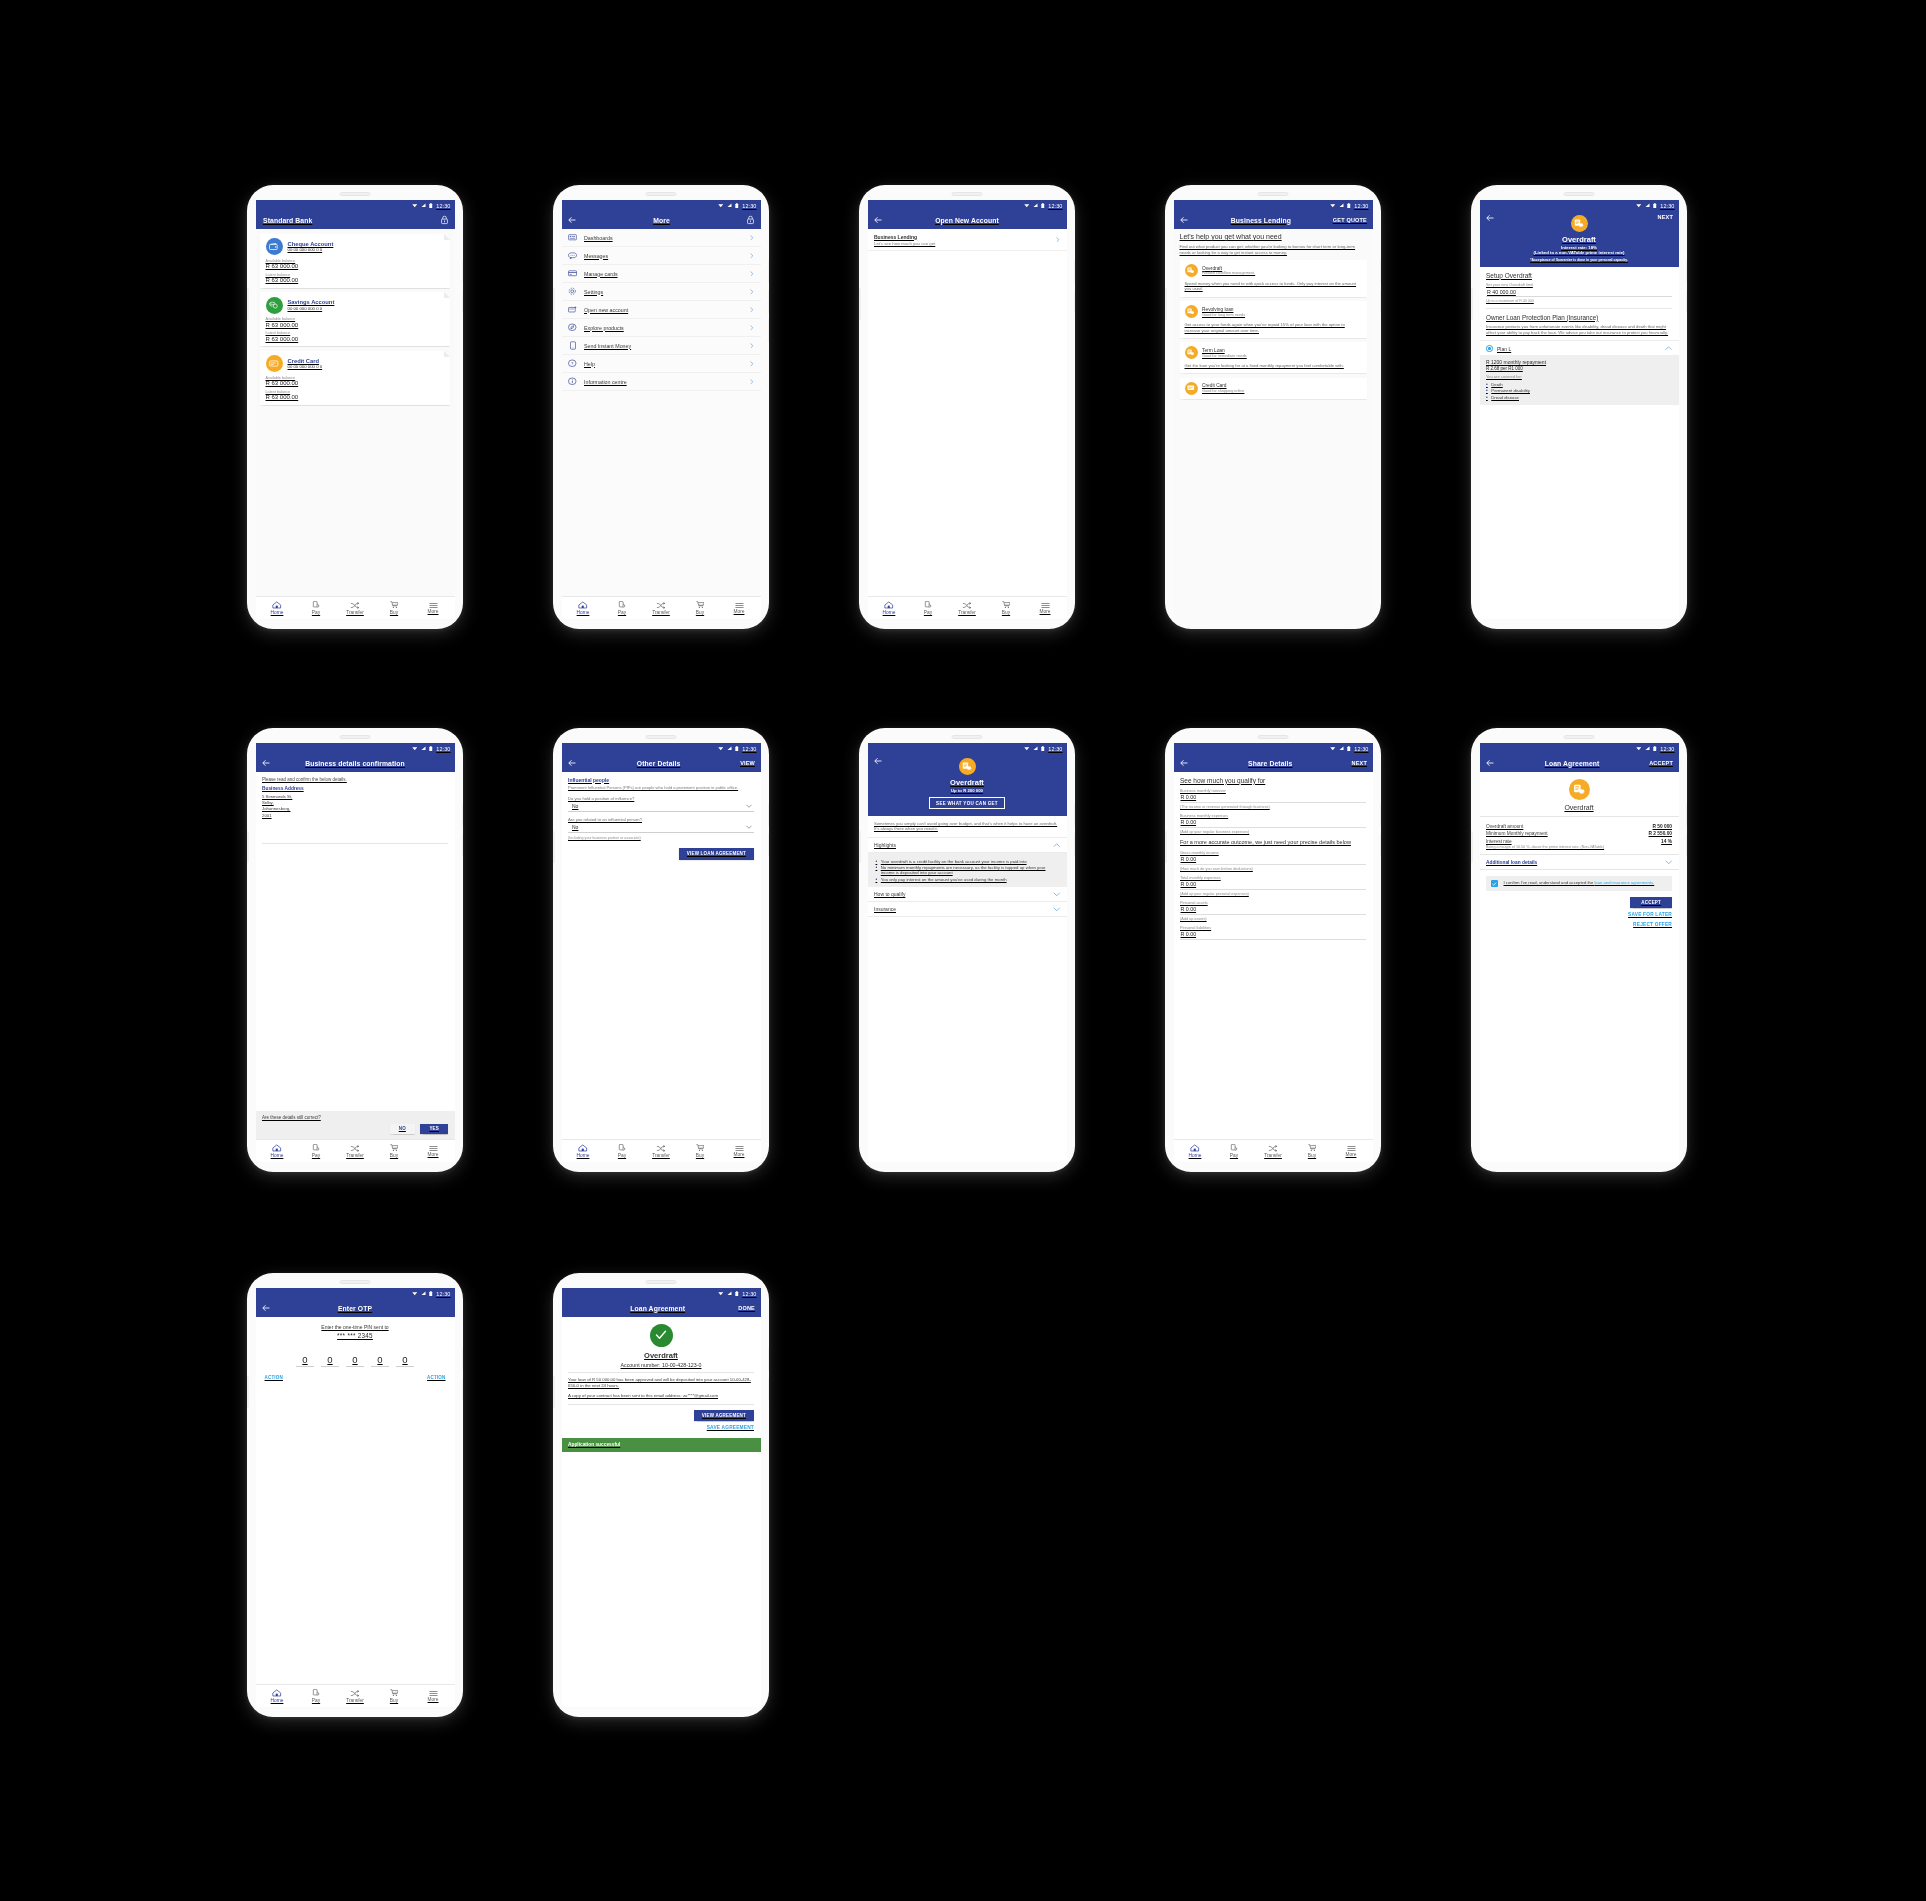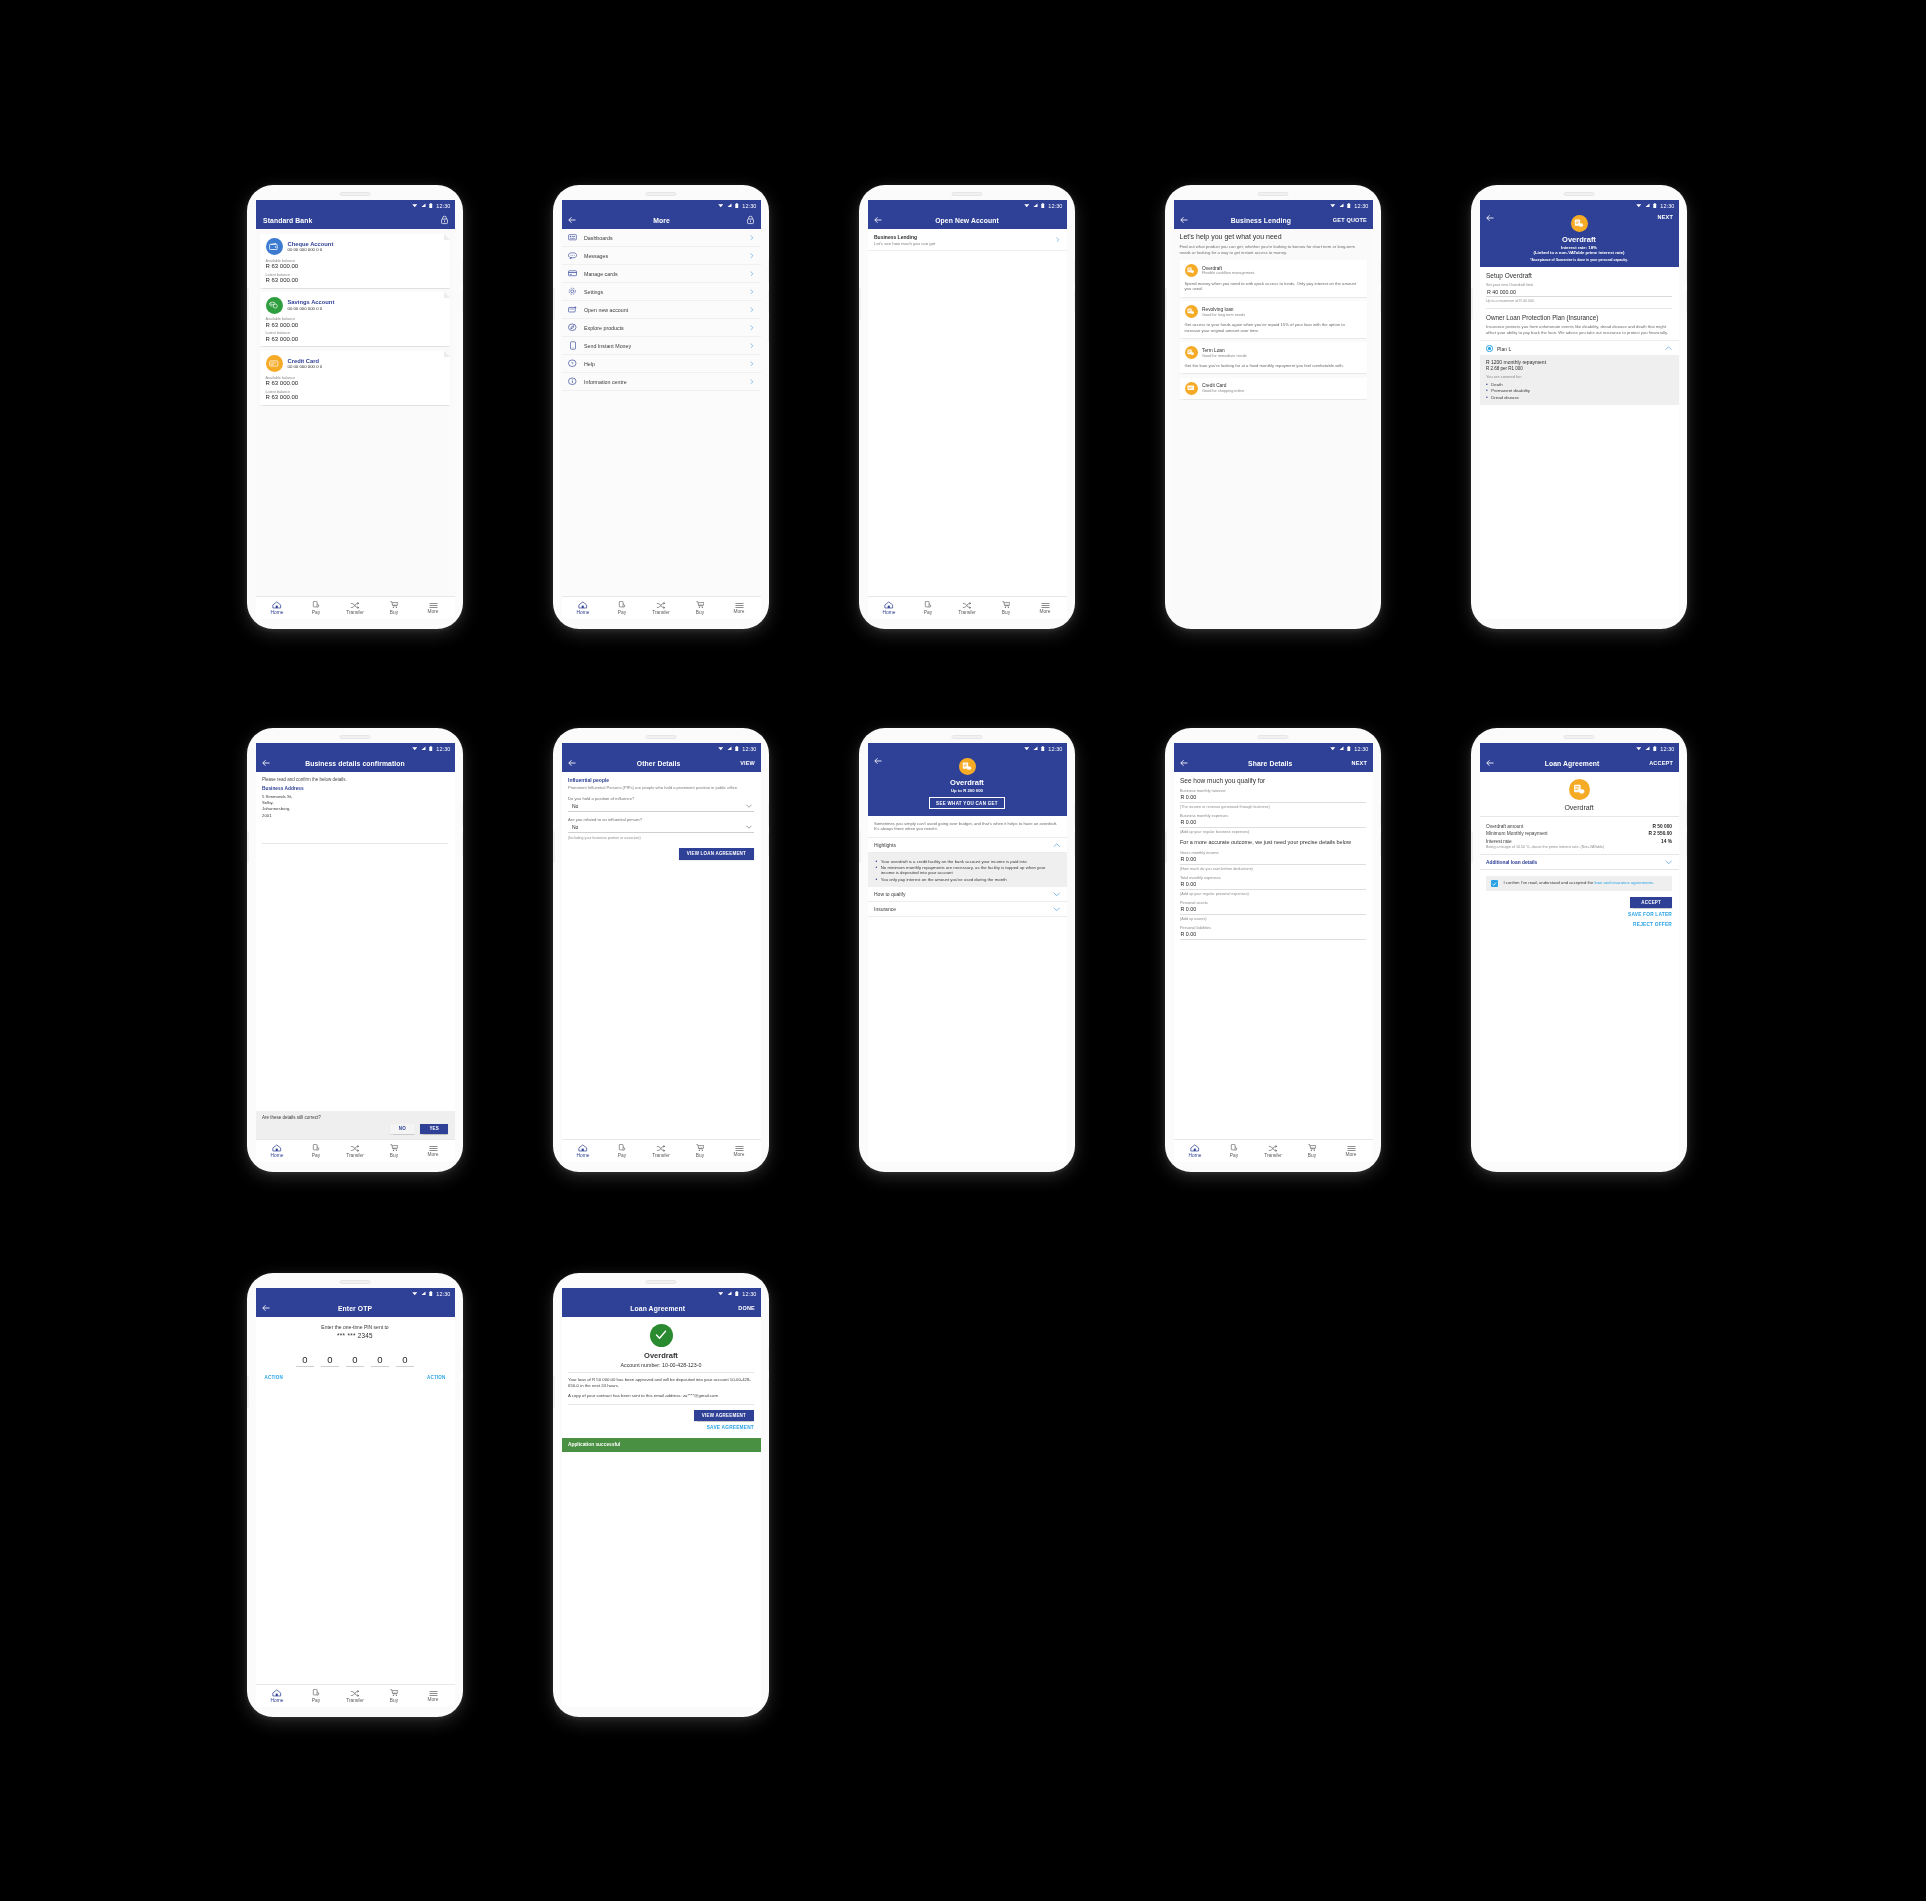--- a/index.html
+++ b/index.html
@@ -14,20 +14,21 @@
 
   
   .phone {
     position:absolute;
     width:216px;
     background:#fbfbfb;
     border-radius:26px;
     box-shadow:0 5px 17px rgba(255,255,255,0.16), 0 1px 5px rgba(255,255,255,0.10);
     padding:15px 8.5px 10px 8.5px;
     overflow:hidden;
+    text-decoration:underline;
   }
   .phone.tall   { height:444px; }
   .phone.tall2  { height:444px; }
 
   .notch {
     position:absolute; left:50%; transform:translateX(-50%); top:7px;
     width:31px; height:3.5px; border-radius:2px;
     background:#f1f1f1; border:0.5px solid #e6e6e6;
   }
   .sidebtn {

